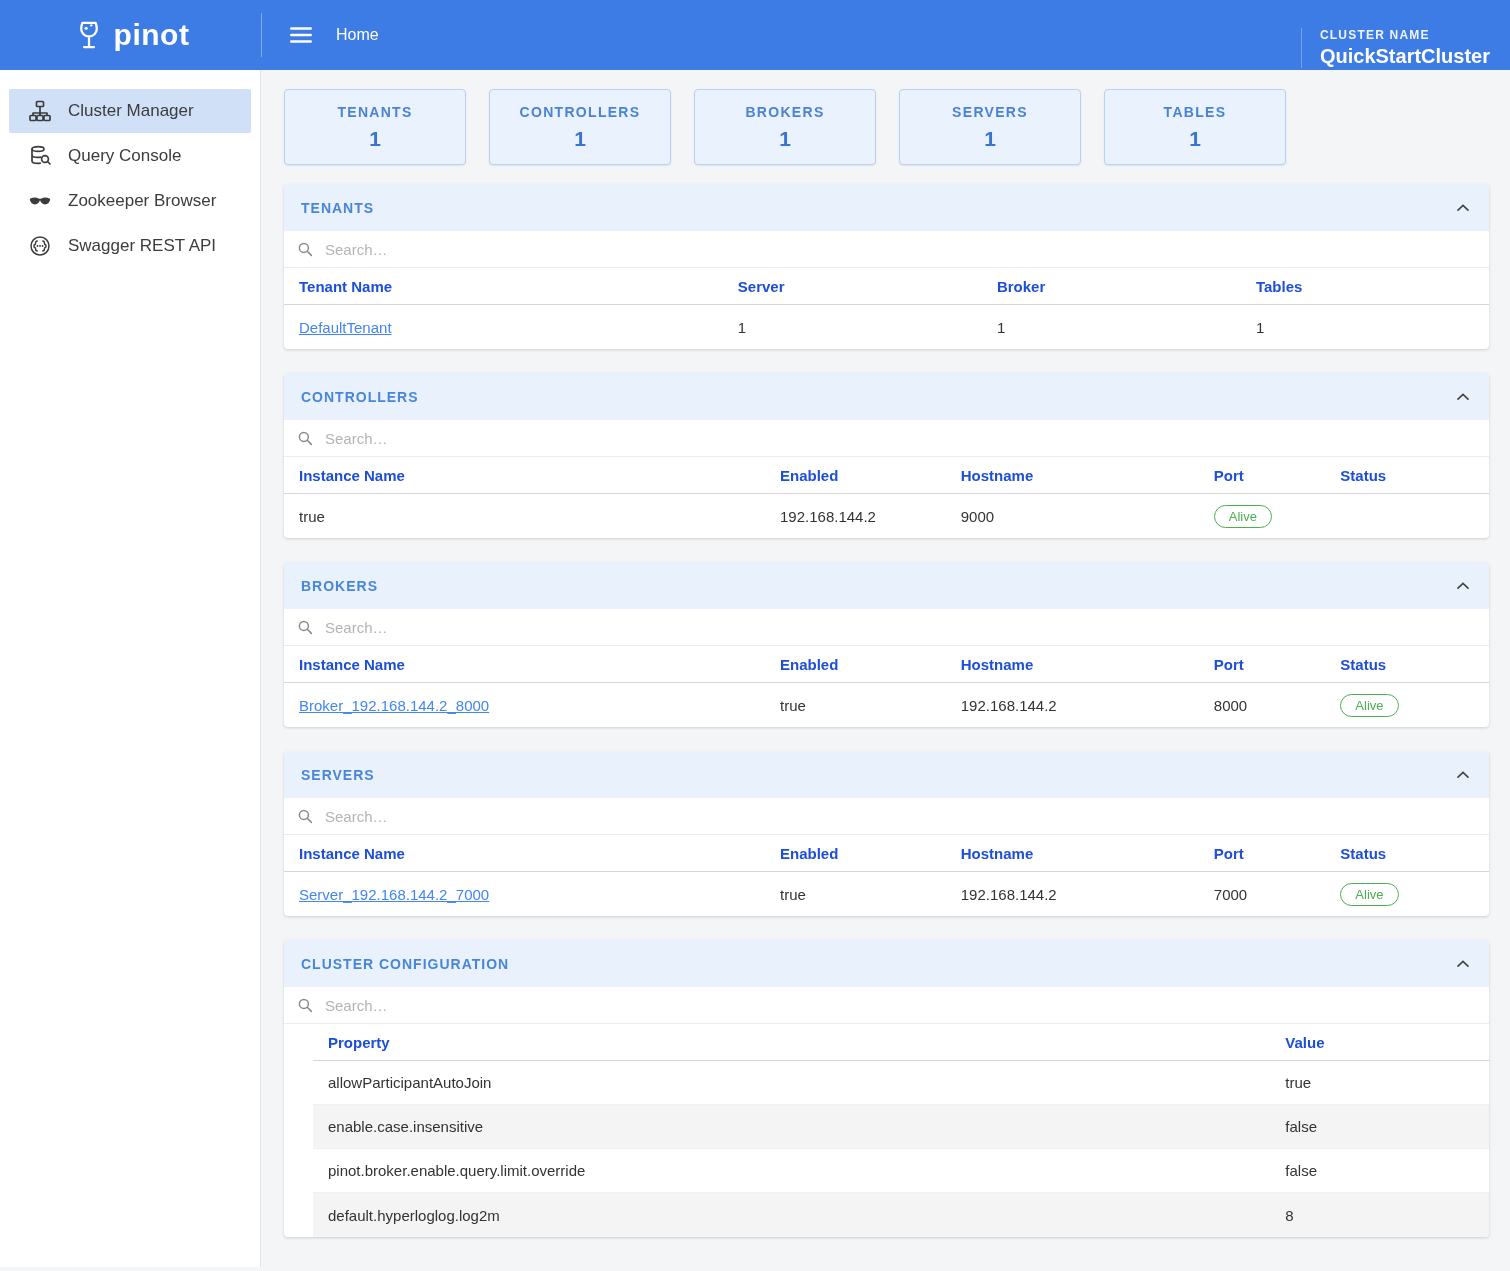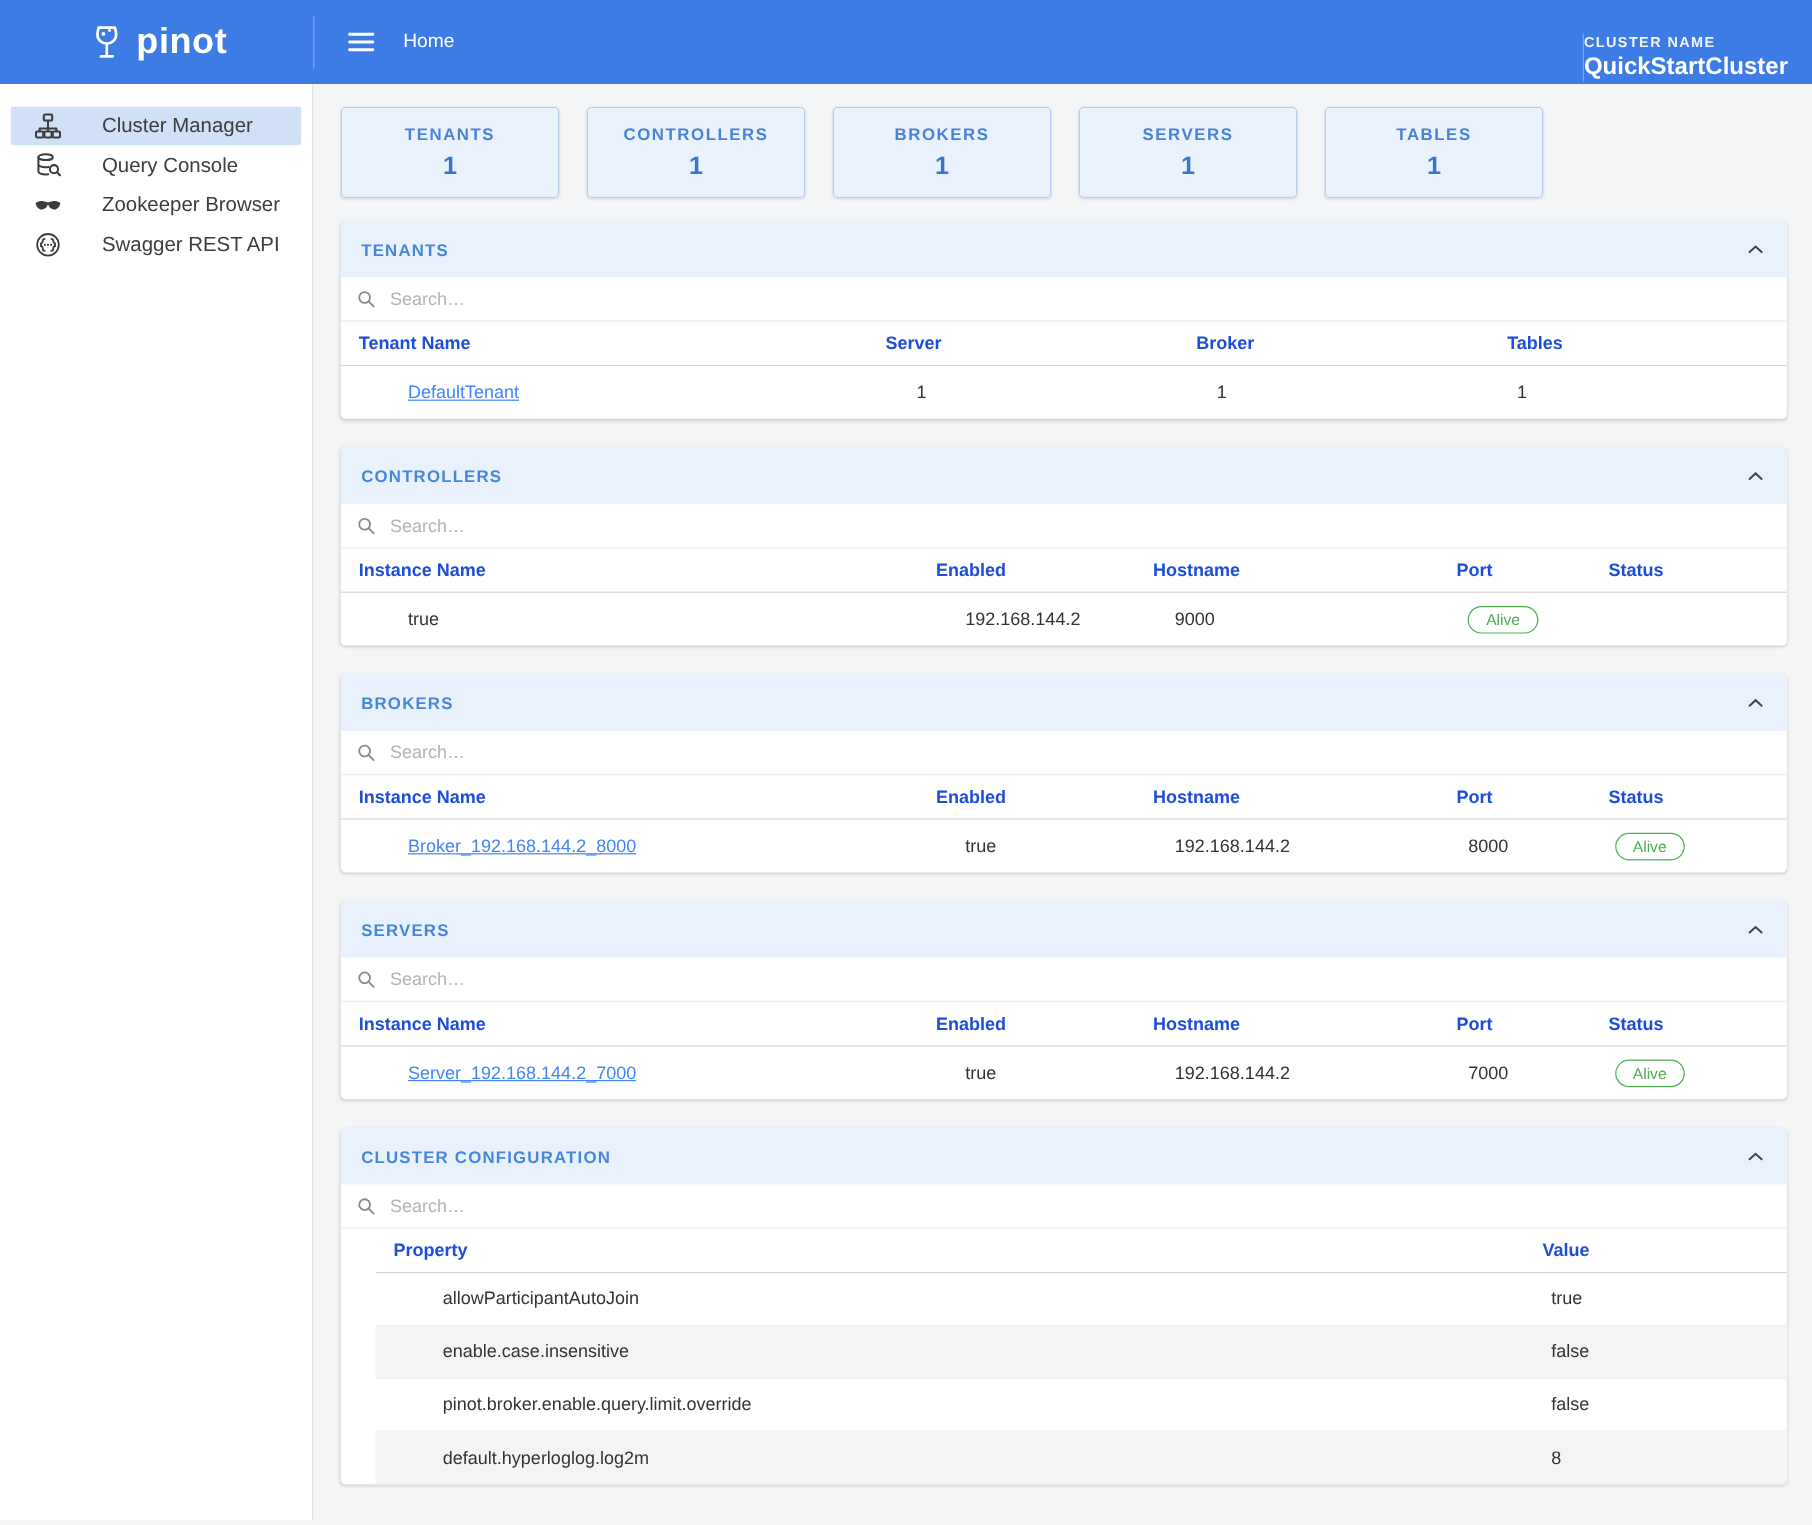--- a/index.html
+++ b/index.html
@@ -17,38 +17,38 @@
   }
   .logo-wrap {
     width: 261px; display: flex; align-items: center; justify-content: center;
     gap: 8px; cursor: pointer;
   }
   .logo-text { font-size: 30px; font-weight: bold; letter-spacing: 0.5px; }
   .topbar-divider { width: 1px; height: 44px; background: rgba(255,255,255,0.35); }
   .menu-btn { margin-left: 26px; display: flex; cursor: pointer; }
   .home-link { margin-left: 22px; font-size: 16px; cursor: pointer; }
   .cluster-block {
-    margin-left: auto; margin-right: 20px; 
+    margin-left: auto; margin-right: 20px; padding-left: 18px;
     border-left: 1px solid rgba(255,255,255,0.3);
     margin-top: 26px;
   }
   .cluster-label {
     font-size: 12px; font-weight: bold; letter-spacing: 1.2px;
     color: rgba(255,255,255,0.92); margin-bottom: 3px;
   }
   .cluster-value { font-size: 20px; font-weight: bold; }
 
   
   .layout { display: flex; height: 1197px; }
   .sidebar {
     width: 261px; background: #fff; border-right: 1px solid #e2e2e2;
     padding-top: 18px; flex: none;
   }
   .side-item {
-    display: flex; align-items: center; gap: 31px; height: 32px;
+    display: flex; align-items: center; gap: 14px; height: 44px;
     margin: 1px 9px; padding: 0 10px 0 19px; font-size: 17px; color: #3c3c3c;
     cursor: pointer; border-radius: 2px;
   }
   .side-item.active { background: #cfe0f7; }
   .side-icon { width: 26px; height: 26px; display: flex; align-items: center; color: #3c3c3c; flex: none; }
 
   .main { flex: 1; padding: 19px 21px 0 23px; overflow: hidden; }
 
   
   .stats { display: flex; gap: 23px; margin-bottom: 19px; }
@@ -83,21 +83,21 @@
     font-family: inherit; background: transparent;
   }
   .search-input::placeholder { color: #b4b4b4; }
 
   .tbl-head {
     display: grid; align-items: center; height: 37px;
     border-bottom: 1px solid #d6d6d6; font-weight: bold; font-size: 15px; color: #1d4ed8;
   }
   .tbl-row {
     display: grid; align-items: center; min-height: 44px;
-    font-size: 15px; color: #333; border-bottom: 1px solid #f0f0f0; padding-left: 41px;
+    font-size: 15px; color: #333; border-bottom: 1px solid #f0f0f0;
   }
   .rows .tbl-row:last-child { border-bottom: none; }
   .rows.striped .tbl-row:nth-child(even) { background: #f4f4f4; }
   .cell { padding: 0 8px; }
   .tbl-head .cell:first-child, .tbl-row .cell:first-child { padding-left: 15px; }
 
   .cols-4 { grid-template-columns: 37% 21.5% 21.5% 20%; }
   .cols-5 { grid-template-columns: 40.5% 15% 21% 10.5% 13%; }
   .cols-2 { grid-template-columns: 82% 18%; margin-left: 29px; }
 

